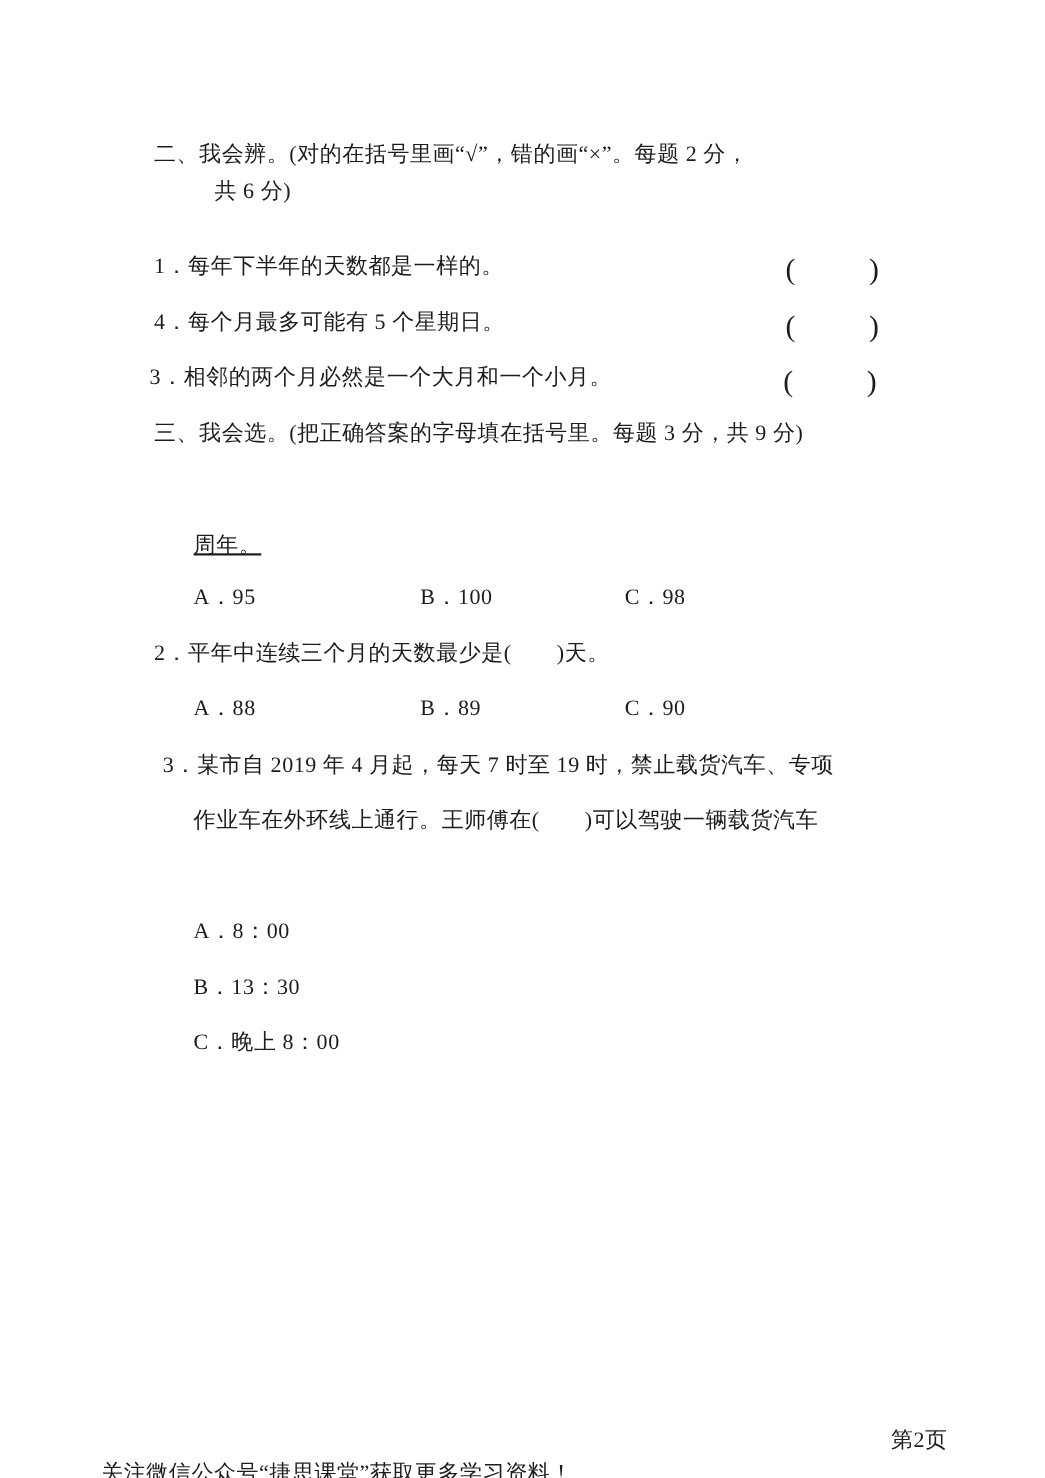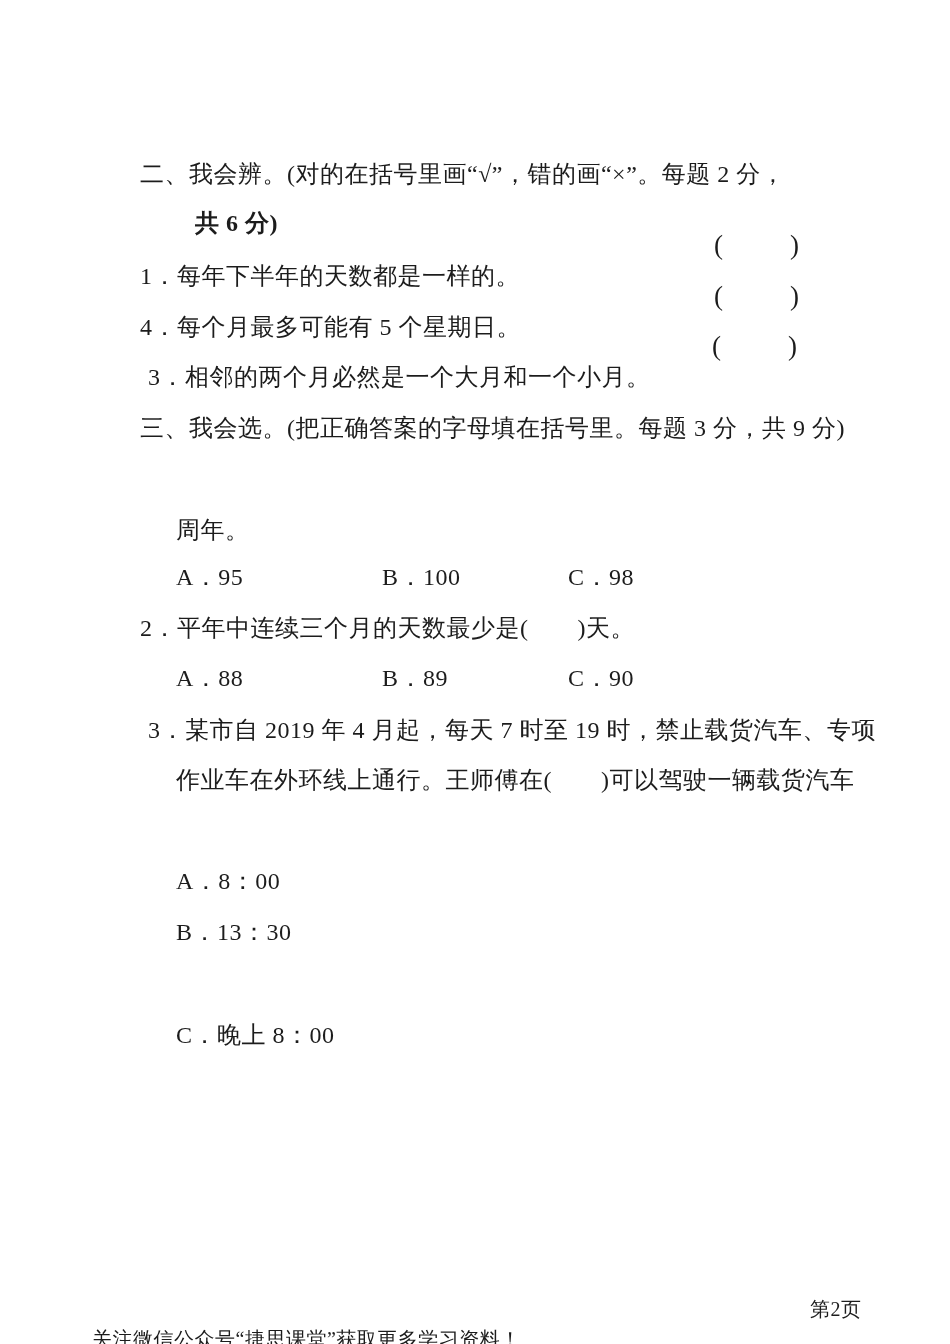--- a/index.html
+++ b/index.html
@@ -12,72 +12,71 @@
     width: 950px;
     height: 1344px;
     background: #ffffff;
     font-family: "Liberation Serif", "DejaVu Serif", serif;
     color: #1c1c1c;
     overflow: hidden;
   }
   .line {
     position: absolute;
     white-space: nowrap;
-    font-size: 24px;
+    font-size: 20px;
     line-height: 1.2;
     letter-spacing: 0.5px;
-    margin-top: 32px;
   }
   .bracket {
     position: absolute;
     font-size: 27px;
     line-height: 1.2;
   }
   .footer-text {
     position: absolute;
     font-size: 20px;
     line-height: 1.2;
     letter-spacing: 0.5px;
     white-space: nowrap;
   }
 </style>
 </head>
 <body>
 
 <div id="page">
 
   <div class="line" style="left:140px; top:128px;">二、我会辨。(对的在括号里画“√”，错的画“×”。每题 2 分，</div>
-  <div class="line" style="left:195px; top:177px;font-weight:bold;">共 6 分)</div>
+  <div class="line" style="left:195px; top:162px;">共 6 分)</div>
 
   <div class="line" style="left:140px; top:230px;">1．每年下半年的天数都是一样的。</div>
   <span class="bracket" style="left:714px; top:229px;">(</span>
   <span class="bracket" style="left:790px; top:229px;">)</span>
 
   <div class="line" style="left:140px; top:281px;">4．每个月最多可能有 5 个星期日。</div>
   <span class="bracket" style="left:714px; top:280px;">(</span>
   <span class="bracket" style="left:790px; top:280px;">)</span>
 
-  <div class="line" style="left:148px; top:331px;">3．相邻的两个月必然是一个大月和一个小月。</div>
+  <div class="line" style="left:136px; top:331px;">3．相邻的两个月必然是一个大月和一个小月。</div>
   <span class="bracket" style="left:712px; top:330px;">(</span>
   <span class="bracket" style="left:788px; top:330px;">)</span>
 
   <div class="line" style="left:140px; top:382px;">三、我会选。(把正确答案的字母填在括号里。每题 3 分，共 9 分)</div>
 
-  <div class="line" style="left:176px; top:484px;">周年。</div>
+  <div class="line" style="left:176px; top:484px;text-decoration:underline;">周年。</div>
   <div class="line" style="left:176px; top:531px;">A．95</div>
   <div class="line" style="left:382px; top:531px;">B．100</div>
   <div class="line" style="left:568px; top:531px;">C．98</div>
 
   <div class="line" style="left:140px; top:582px;">2．平年中连续三个月的天数最少是(　　)天。</div>
   <div class="line" style="left:176px; top:632px;">A．88</div>
   <div class="line" style="left:382px; top:632px;">B．89</div>
   <div class="line" style="left:568px; top:632px;">C．90</div>
 
   <div class="line" style="left:148px; top:684px;text-align:center;">3．某市自 2019 年 4 月起，每天 7 时至 19 时，禁止载货汽车、专项</div>
   <div class="line" style="left:176px; top:734px;">作业车在外环线上通行。王师傅在(　　)可以驾驶一辆载货汽车</div>
   <div class="line" style="left:176px; top:835px;">A．8：00</div>
   <div class="line" style="left:176px; top:886px;">B．13：30</div>
-  <div class="line" style="left:176px; top:989px;">C．晚上 8：00</div>
+  <div class="line" style="left:176px; top:936px;">C．晚上 8：00</div>
 
   <div class="footer-text" style="left:92px; top:1327px;">关注微信公众号“捷思课堂”获取更多学习资料！</div>
   <div class="footer-text" style="left:810px; top:1297px;">第2页</div>
 
 </div>
 
 </body></html>

